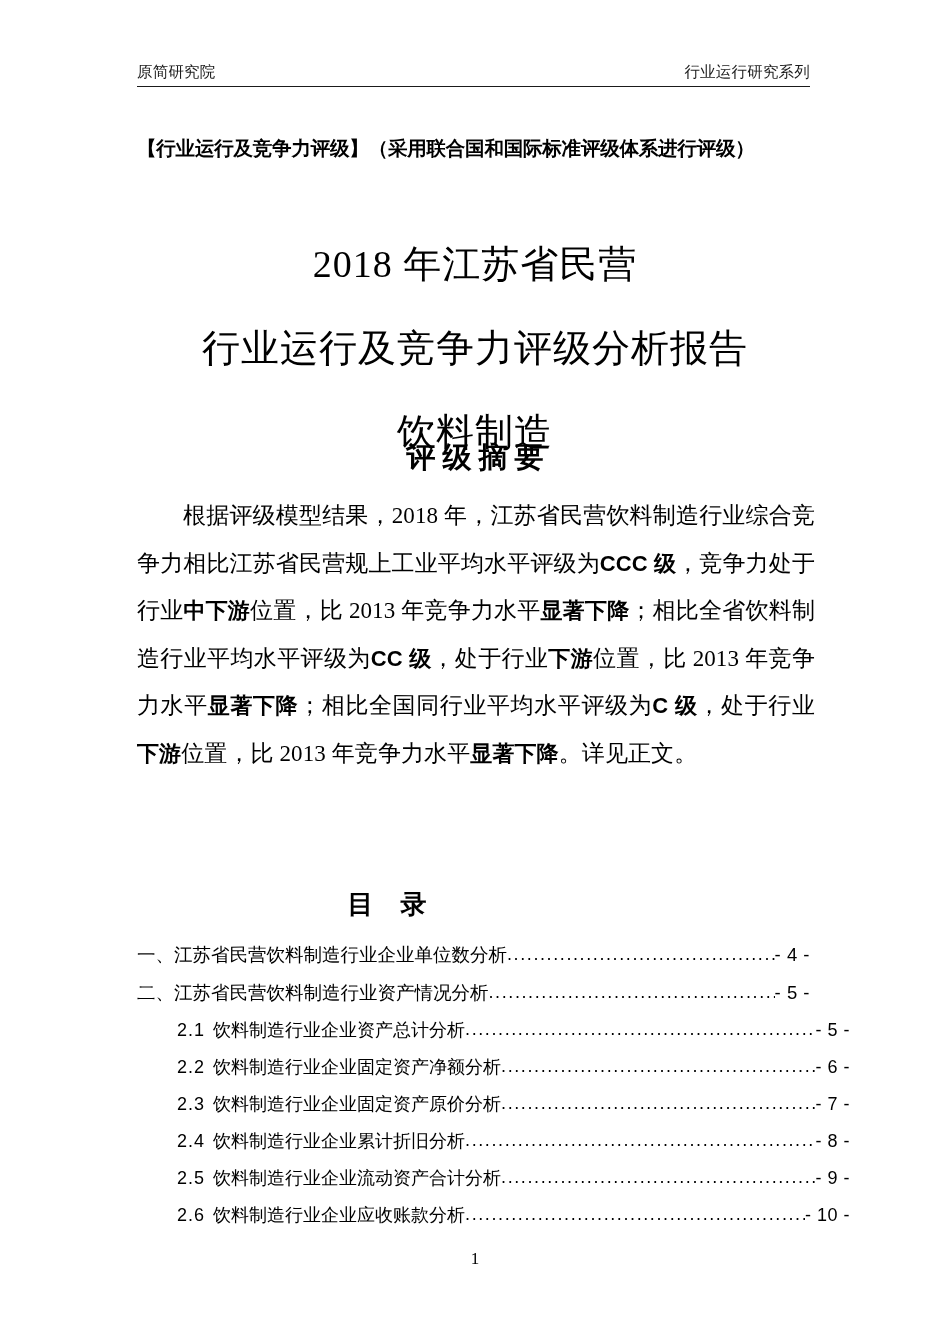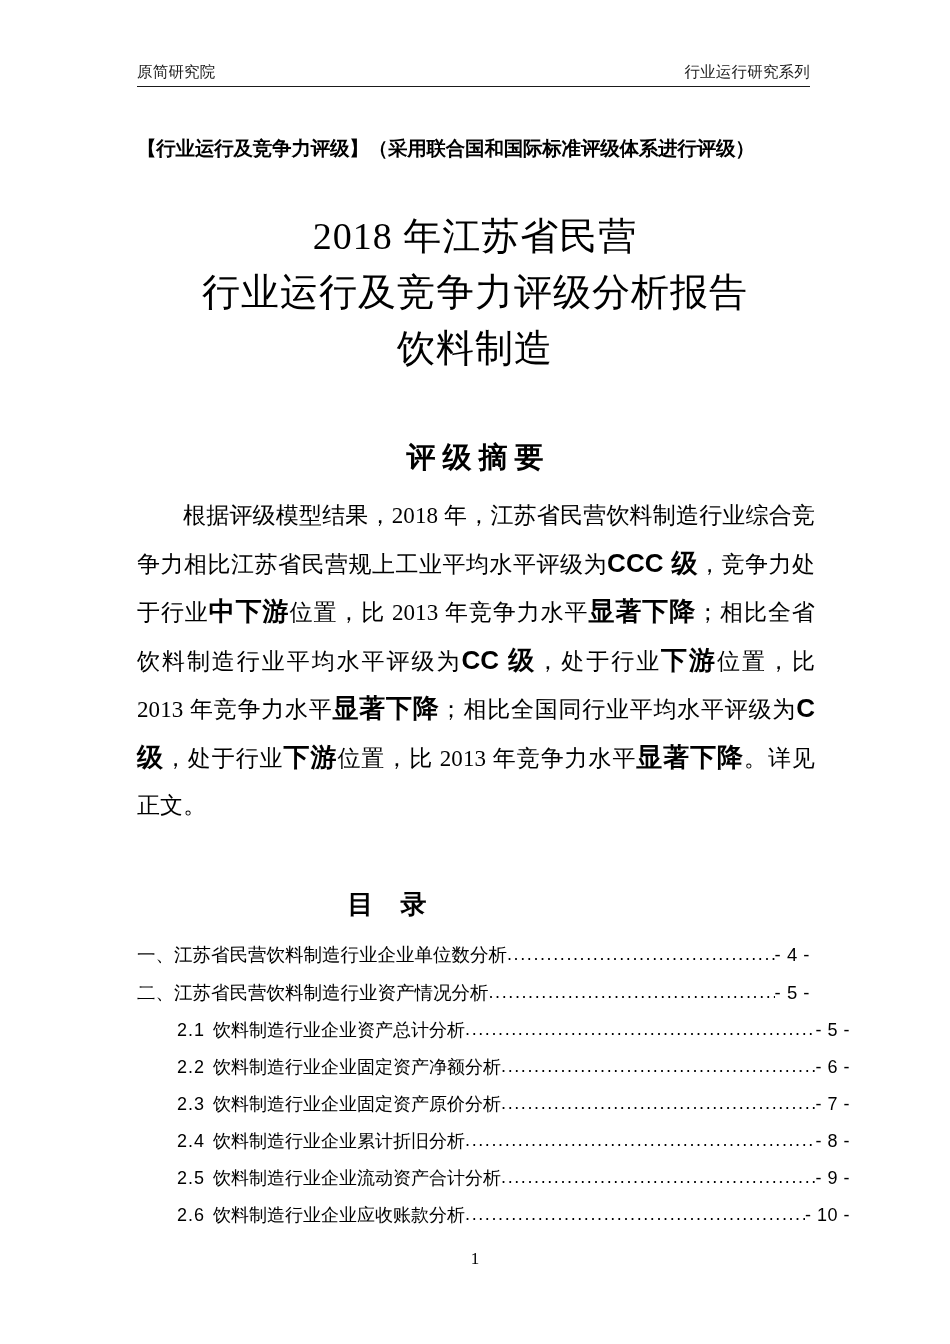--- a/index.html
+++ b/index.html
@@ -57,20 +57,21 @@
     top: 208px;
     width: 950px;
     text-align: center;
   }
   .title-line {
     font-family: "Liberation Serif", "DejaVu Serif", serif;
     font-size: 38px;
     line-height: 56px;
     font-weight: normal;
     letter-spacing: 1px;
+    margin-top: 28px;
   }
 
   
   .section-heading {
     position: absolute;
     left: 0;
     top: 437px;
     width: 950px;
     text-align: center;
     font-family: "Liberation Sans", "DejaVu Sans", sans-serif;
@@ -91,21 +92,21 @@
     font-size: 23px;
     line-height: 47.5px;
     text-align: justify;
     text-justify: inter-ideograph;
     text-indent: 46px;
     letter-spacing: 0.1px;
   }
   .abstract b {
     font-family: "Liberation Sans", "DejaVu Sans", sans-serif;
     font-weight: bold;
-    font-size: 26px;
+    font-size: 22px;
     margin-top: 28px;
   }
 
   
   .toc-heading {
     position: absolute;
     left: 0;
     top: 886px;
     width: 774px;
     text-align: center;

